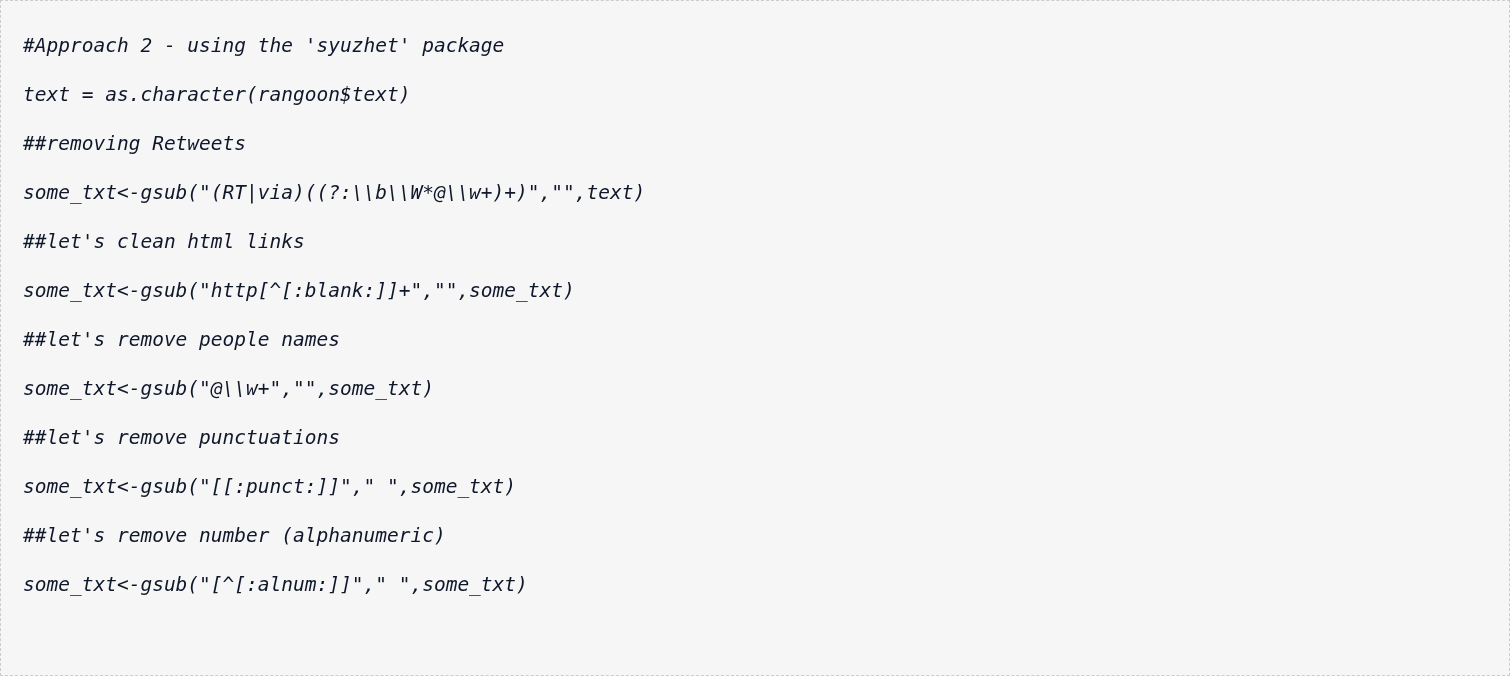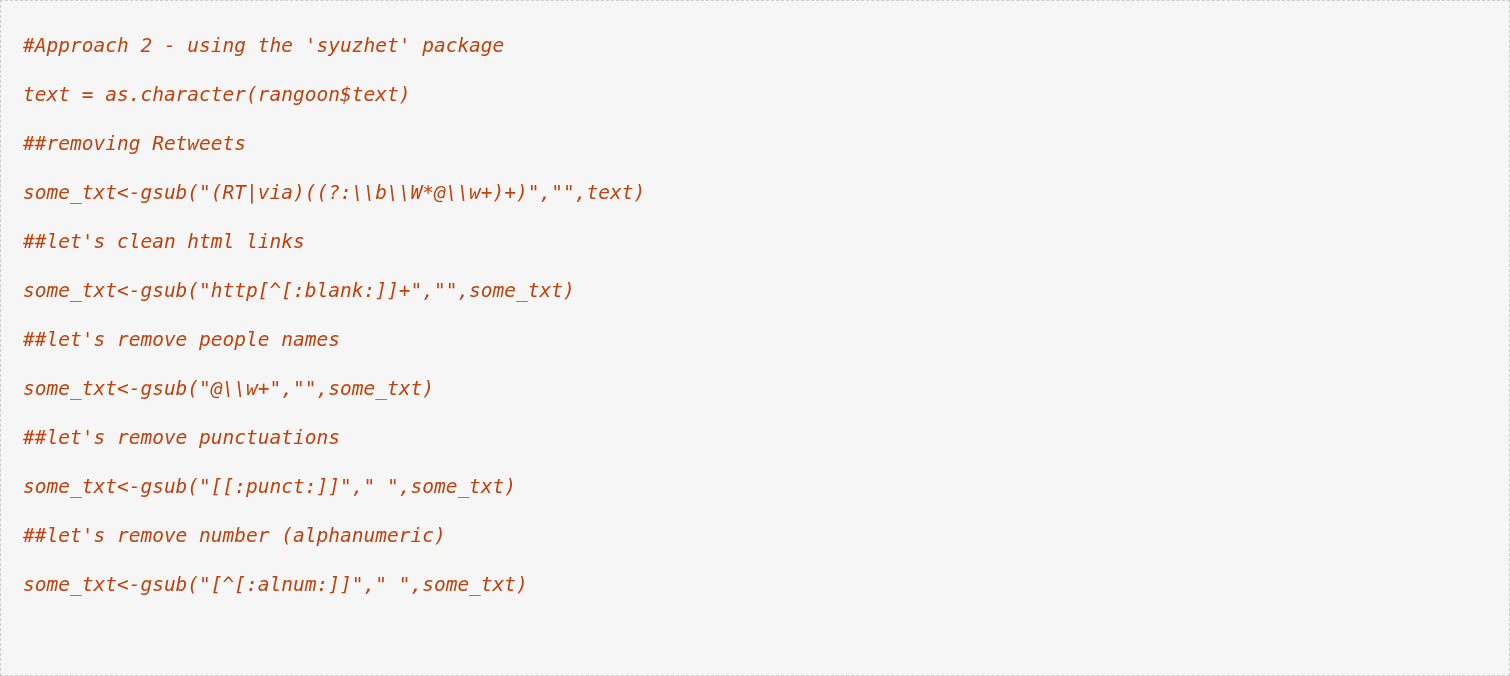--- a/index.html
+++ b/index.html
@@ -14,21 +14,21 @@
       font-family: "Lucida Console", Monaco, "Courier New", monospace;
       font-style: italic;
       overflow: hidden;
     }
     .code-block {
       width: 1510px;
       height: 676px;
       background: #f6f6f6;
       border: 1px dashed #cccccc;
       padding: 20px 22px;
-      color: #c2410c;
+      color: #0f172a;
       font-size: 19.5px;
       line-height: 49px;
       white-space: pre;
       overflow: hidden;
     }
     .line {
       display: block;
     }
   </style>
 </head>

